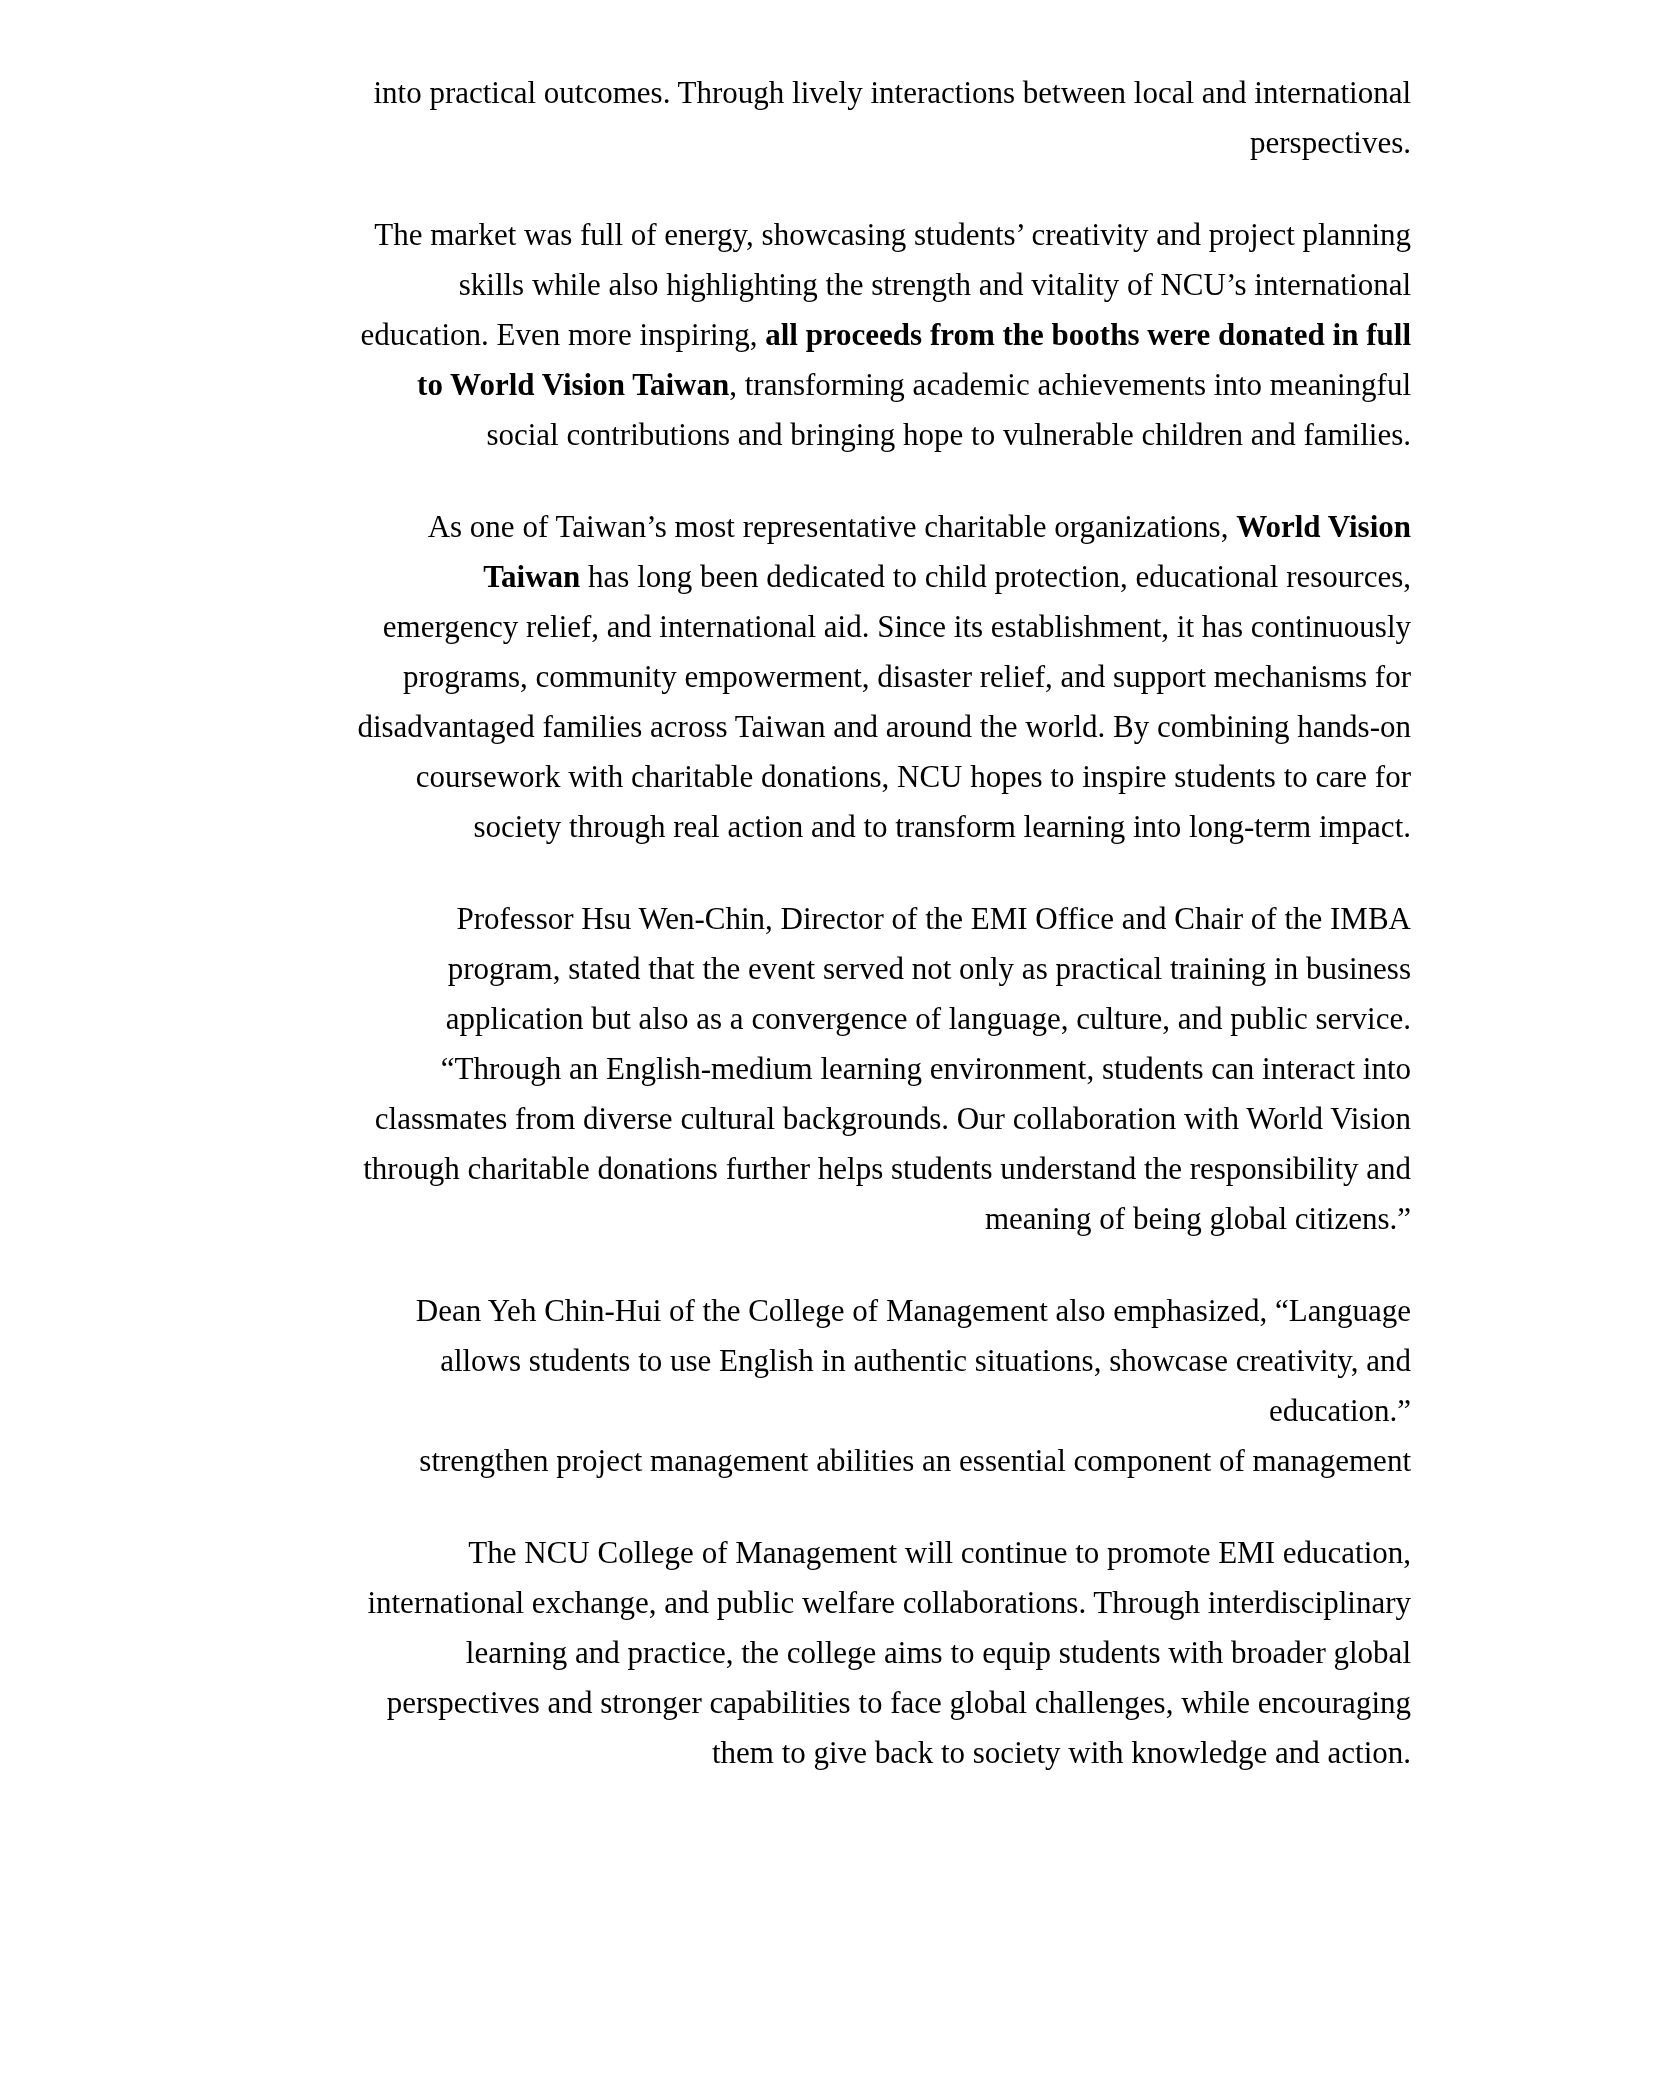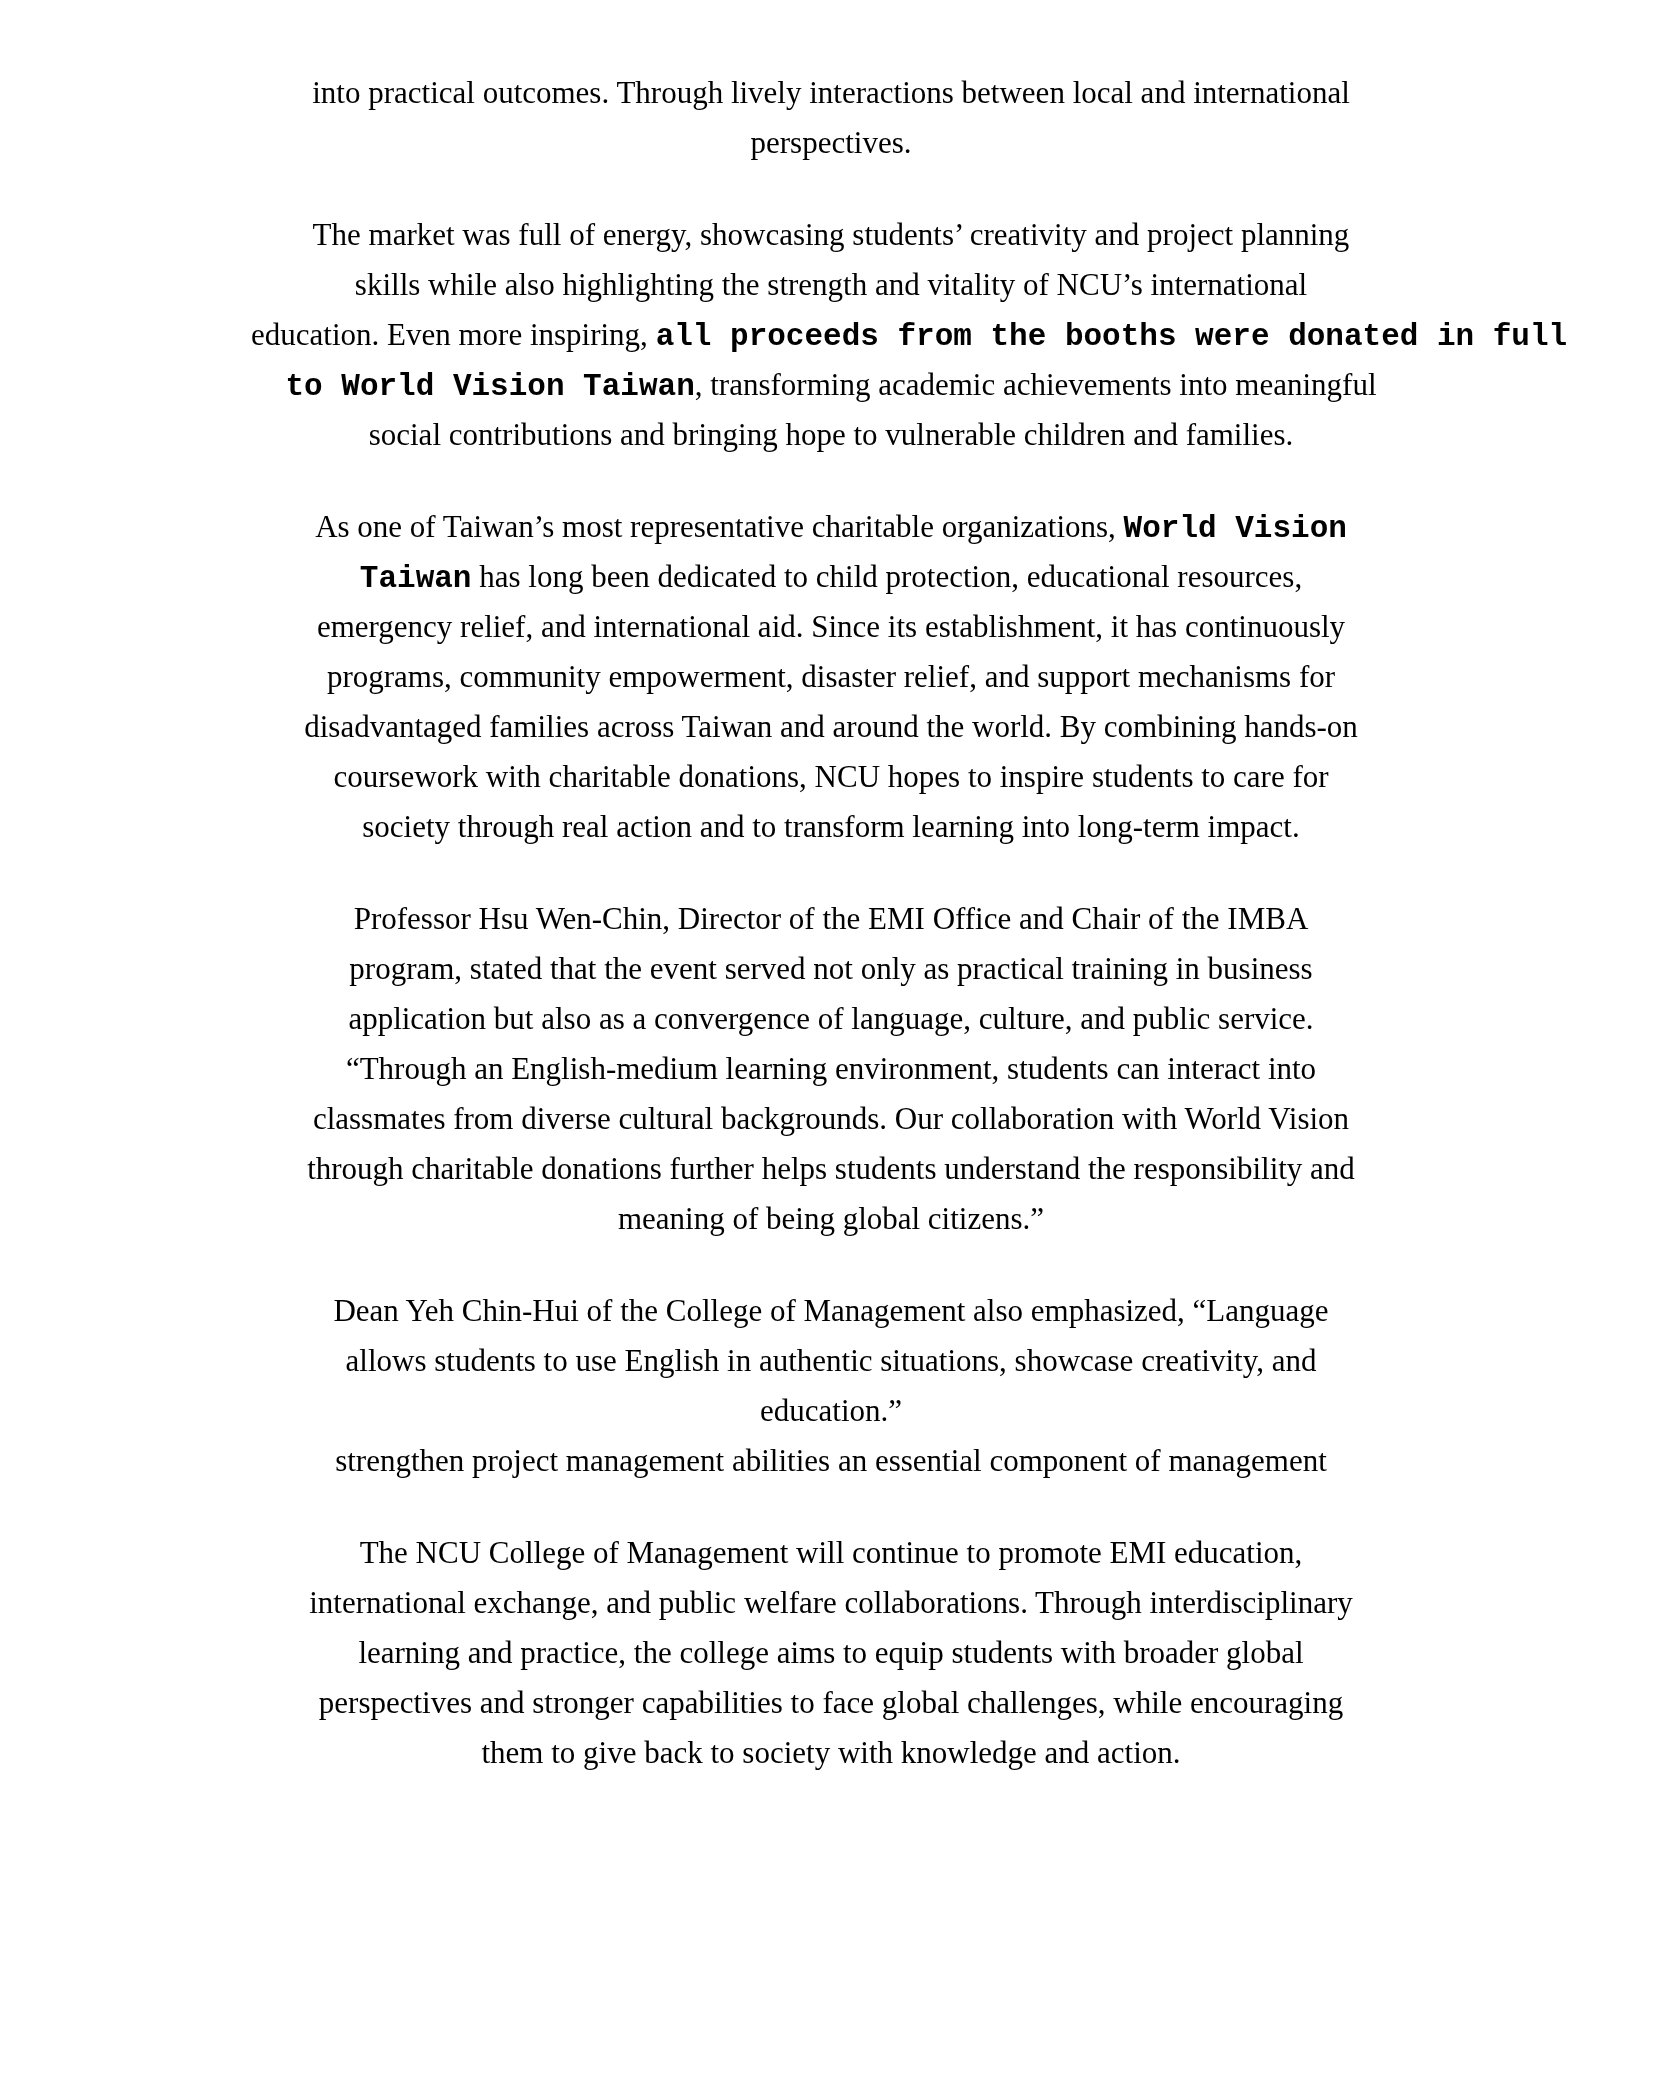--- a/index.html
+++ b/index.html
@@ -23,28 +23,27 @@
   }
   .paragraph {
     margin: 0 0 42px 0;
   }
   .text-line {
     display: block;
     height: 50px;
     line-height: 50px;
     font-size: 31px;
     white-space: nowrap;
-    text-align: center;
+    text-align: right;
   }
   .text-run {
     font-weight: normal;
   }
   .text-run.bold {
     font-weight: bold;
-    font-family: Liberation Mono, monospace;
   }
 </style>
 </head>
 <body>
 
 <div class="page">
   <div class="article-body" style="color: rgb(0, 0, 0);">
       <div class="paragraph">
         <div class="text-line"><span class="text-run">into practical outcomes. Through lively interactions between local and international</span></div>
         <div class="text-line"><span class="text-run">perspectives.</span></div>

